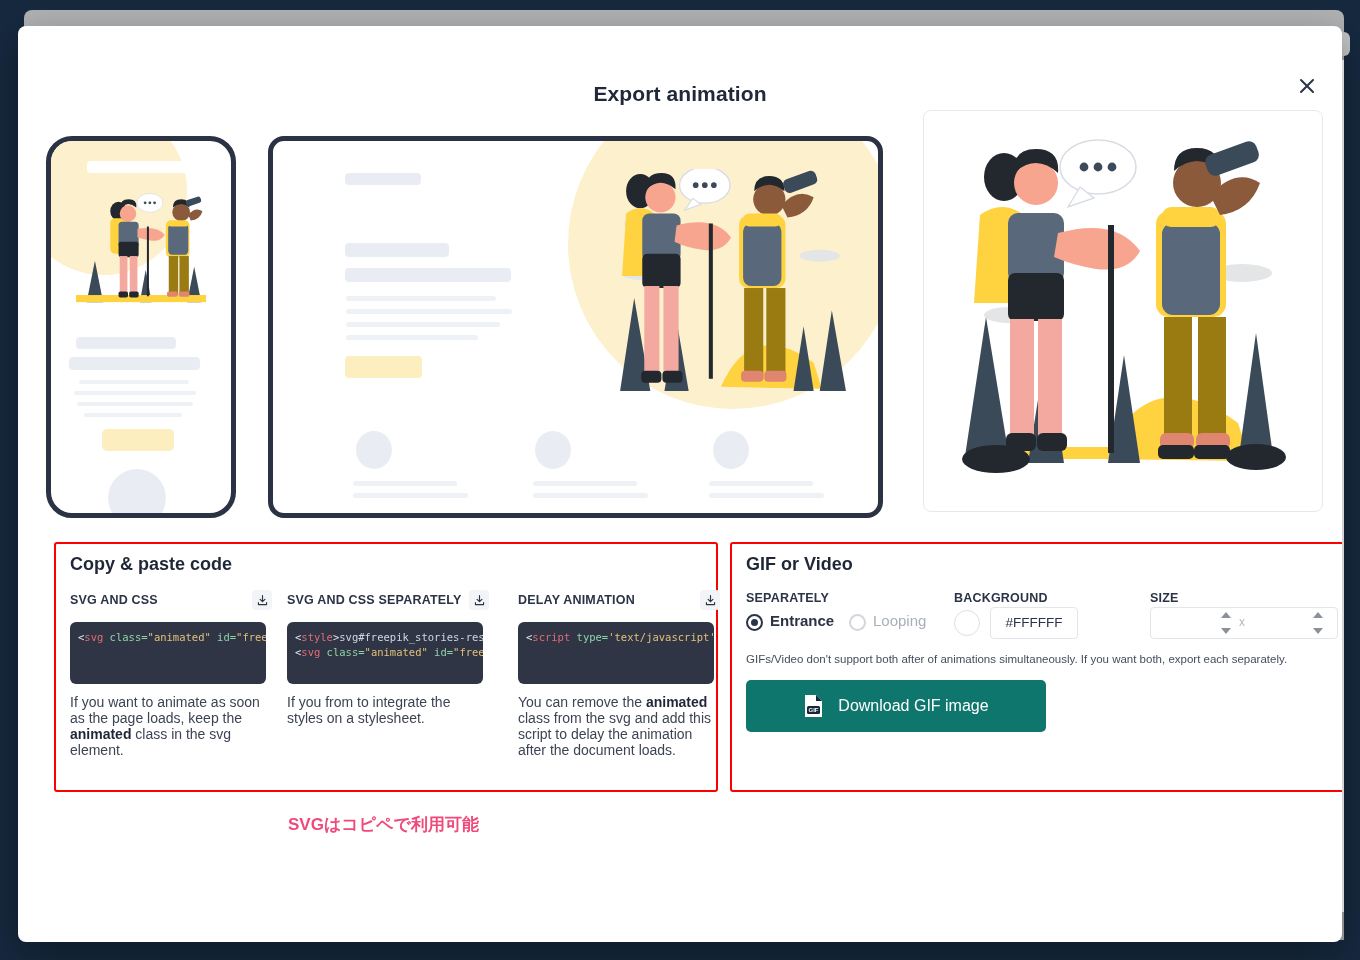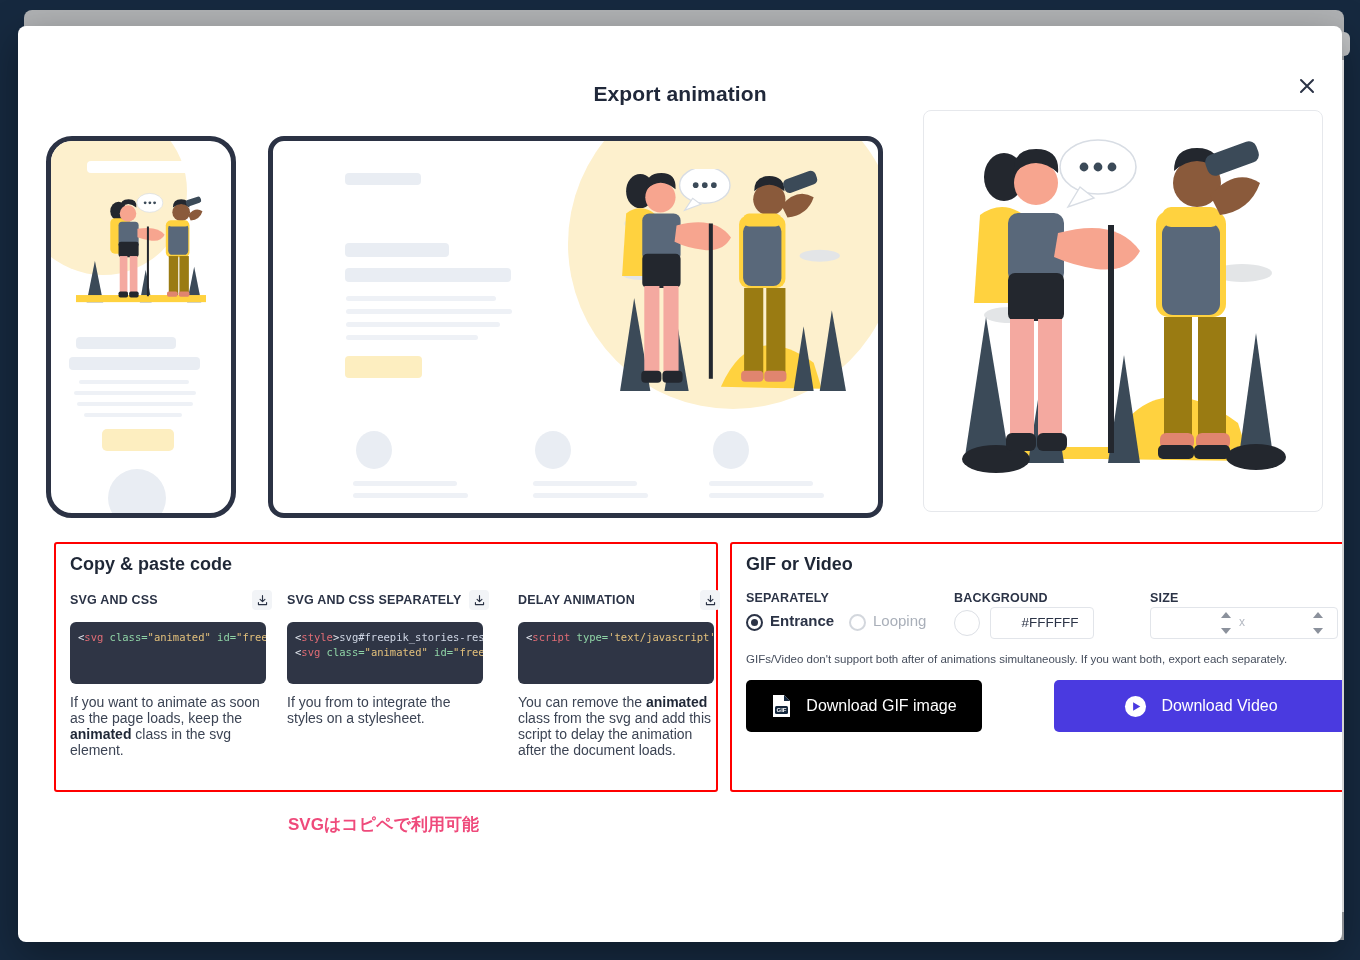--- a/index.html
+++ b/index.html
@@ -375,21 +375,21 @@
     border-radius: 5px;
     display: flex;
     align-items: center;
     justify-content: center;
     gap: 14px;
     color: #fff;
     font-size: 16px;
     cursor: pointer;
     user-select: none;
   }
-  #dl-gif { left: 14px; width: 236px; background: #000000; }
+  #dl-gif { left: 14px; width: 300px; background: #0f766e; }
   #dl-video { left: 322px; width: 294px; background: #4a3ae0; }
 
   
   .annot {
     position: absolute;
     font-weight: bold;
     color: #ef4a7b;
     text-shadow:
       -1.6px -1.6px 0 #fff, 1.6px -1.6px 0 #fff,
       -1.6px  1.6px 0 #fff, 1.6px  1.6px 0 #fff,
@@ -695,21 +695,21 @@
       <div class="field-label" style="left:14px;top:47px;">SEPARATELY</div>
       <div class="field-label" style="left:222px;top:47px;">BACKGROUND</div>
       <div class="field-label" style="left:418px;top:47px;">SIZE</div>
 
       <div class="radio checked" style="left:14px;top:70px;"></div>
       <div class="radio-text" style="left:38px;top:68px;font-weight:bold;">Entrance</div>
       <div class="radio dim" style="left:117px;top:70px;"></div>
       <div class="radio-text dim" style="left:141px;top:68px;">Looping</div>
 
       <div id="bg-swatch" style="left:222px;top:66px;"></div>
-      <div id="bg-hex" style="left:258px;top:63px;padding-left:16px;">#FFFFFF</div>
+      <div id="bg-hex" style="left:258px;top:63px;">#FFFFFF</div>
 
       <div id="size-box" style="left:418px;top:63px;">
         <div class="spin" style="left:68px;">
           <div class="arrow up"></div>
           <div class="arrow down"></div>
         </div>
         <div id="size-x">x</div>
         <div class="spin" style="left:160px;">
           <div class="arrow up"></div>
           <div class="arrow down"></div>
@@ -723,27 +723,18 @@
           <svg width="21" height="24" viewBox="0 0 21 24" aria-hidden="true">
             <path d="M2 1 h11 l6 6 v16 h-17 z" fill="#ffffff"></path>
             <path d="M13 1 v6 h6" fill="#13263c"></path>
             <rect x="4" y="12" width="13" height="8" rx="1.5" fill="#13263c"></rect>
             <text x="10.5" y="18.4" font-family="'Liberation Sans',sans-serif" font-size="6" font-weight="bold" fill="#ffffff" text-anchor="middle">GIF</text>
           </svg>
         </span>
         <span>Download GIF image</span>
       </div>
 
-      <div id="dl-video" class="dl-button">
-        <span style="display:flex;align-items:center;">
-          <svg width="23" height="23" viewBox="0 0 24 24" aria-hidden="true">
-            <circle cx="12" cy="12" r="11" fill="#ffffff"></circle>
-            <path d="M9.5 7.5 L17 12 L9.5 16.5 Z" fill="#4a3ae0"></path>
-          </svg>
-        </span>
-        <span>Download Video</span>
-      </div>
     </div>
   </div>
 
   <div id="annot-left" class="annot">SVGはコピペで利用可能</div>
 
 </div>
 
 </body></html>

